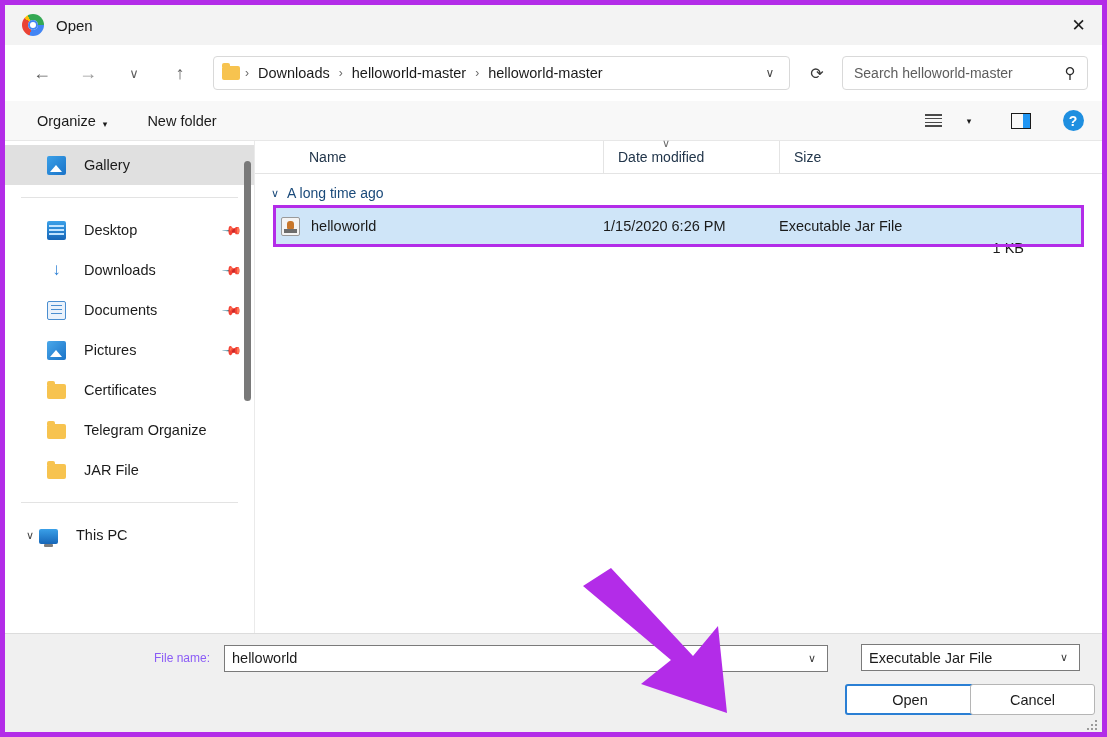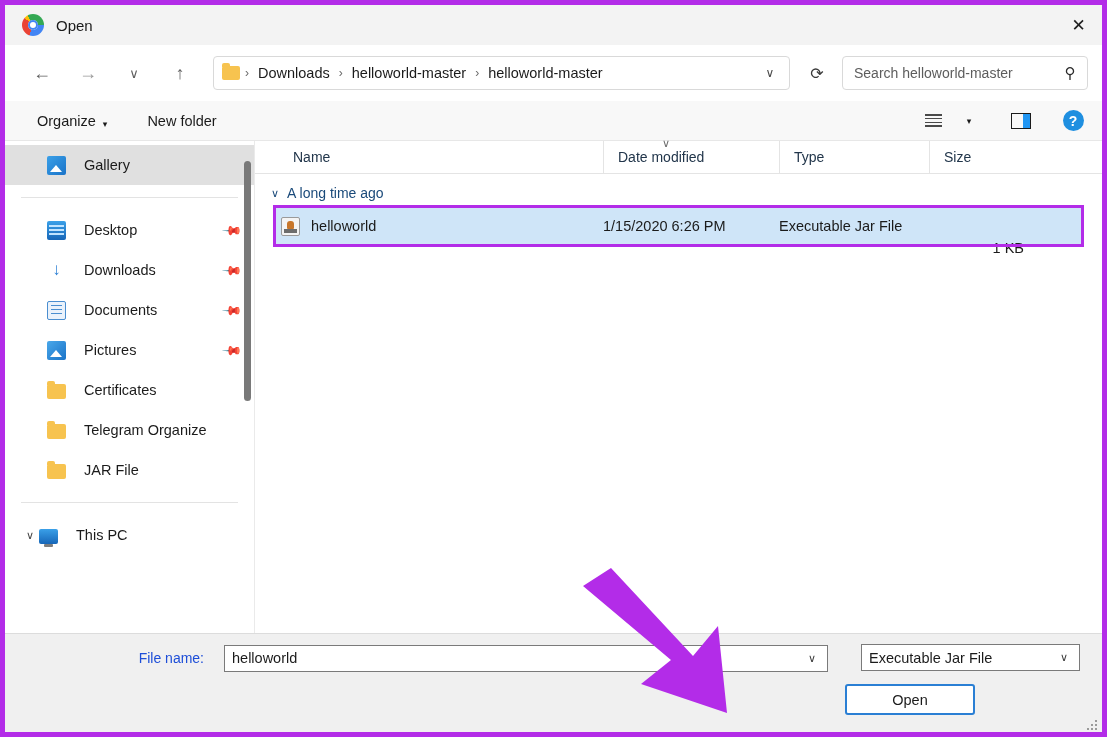--- a/index.html
+++ b/index.html
@@ -322,21 +322,21 @@
   }
   .col {
     font-size: 14px; color: #22364b;
     padding-left: 14px;
     height: 33px;
     display: flex; align-items: center;
     cursor: pointer;
     position: relative;
   }
   .col + .col { border-left: 1px solid #e4e4e4; }
-  #col-name { width: 348px; flex: 0 0 348px; padding-left: 38px; }
+  #col-name { width: 348px; flex: 0 0 348px; padding-left: 54px; }
   #col-date { width: 176px; flex: 0 0 176px; }
   #col-type { width: 150px; flex: 0 0 150px; }
   #col-size { width: 100px; flex: 0 0 100px; }
   #sort-chevron {
     position: absolute;
     left: 58px; top: -4px;
     font-size: 11px; color: #6b6b6b;
   }
 
   #group-header {
@@ -398,22 +398,22 @@
     position: relative;
   }
   #filename-row {
     position: absolute;
     left: 0; top: 10px; right: 0;
     height: 28px;
     display: flex; align-items: center;
   }
   #filename-label {
     width: 219px; flex: 0 0 219px;
-    text-align: right; padding-right: 20px;
-    font-size: 14px; color: #1d4ed8;
+    text-align: right; padding-right: 14px;
+    font-size: 12px; color: #8b5cf6;
   }
   #filename-field {
     width: 604px; flex: 0 0 604px; height: 27px;
     background: #ffffff;
     border: 1px solid #7a7a7a;
     display: flex; align-items: center;
     padding: 0 4px 0 7px;
   }
   #filename-input {
     flex: 1 1 auto; border: none; outline: none;
@@ -621,23 +621,20 @@
 
     <div id="filepane">
 
       <div id="col-header">
         <div class="col" id="col-name">
           <span>Name</span>
         </div>
         <div class="col" id="col-date">
           <span id="sort-chevron">∨</span>
           <span>Date modified</span>
-        </div>
-        <div class="col" id="col-type">
-          <span>Type</span>
         </div>
         <div class="col" id="col-size">
           <span>Size</span>
         </div>
       </div>
 
       <div id="group-header">
         <span id="group-chevron">∨</span>
         <span>A long time ago</span>
       </div>
@@ -667,20 +664,21 @@
         <span id="filename-caret">∨</span>
       </div>
     </div>
 
     <div id="filetype-field">
       <span id="filetype-value">Executable Jar File</span>
       <span id="filetype-caret">∨</span>
     </div>
 
     <div id="open-btn">Open</div>
+    <div id="cancel-btn">Cancel</div>
 
     <div id="resize-grip"></div>
   </div>
 
 </div>
 
 <svg id="arrow-annot" viewBox="0 0 250 145" xmlns="http://www.w3.org/2000/svg">
   <polygon points="36,0 118,88 143,58 152,145 66,116 96,92 8,18" fill="#b32ce8"></polygon>
 </svg>
 

